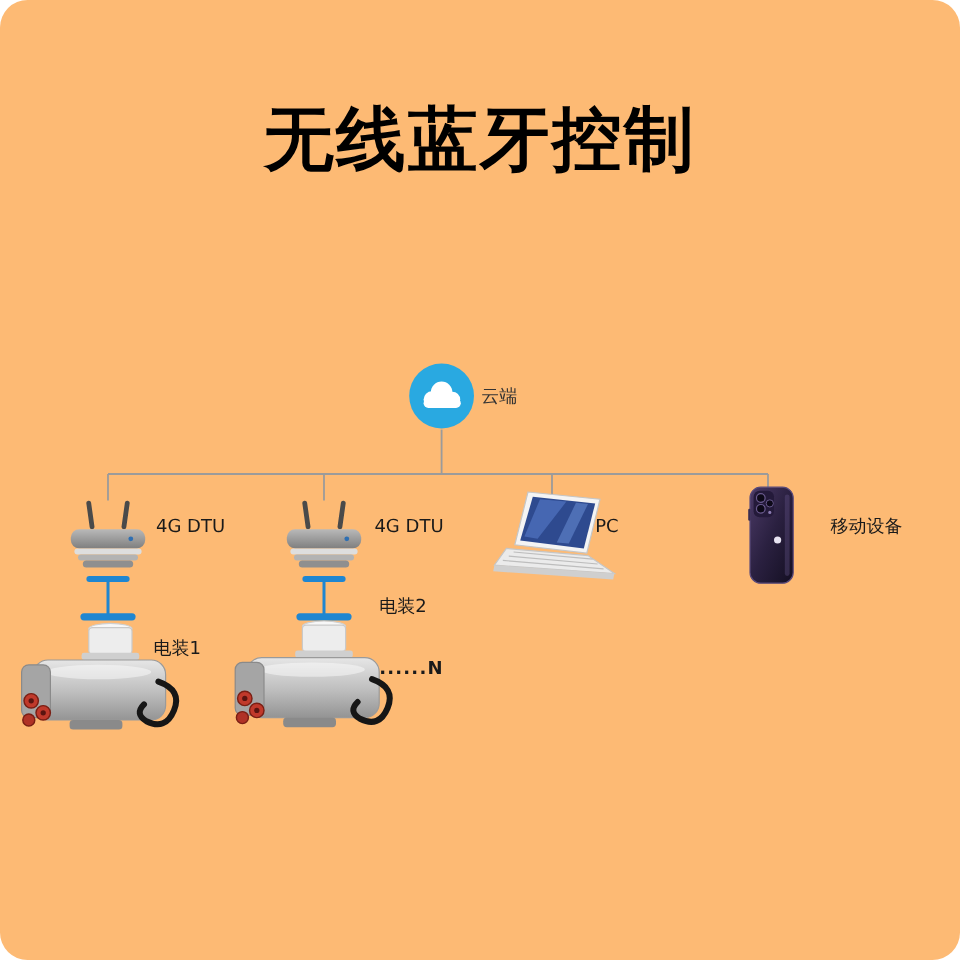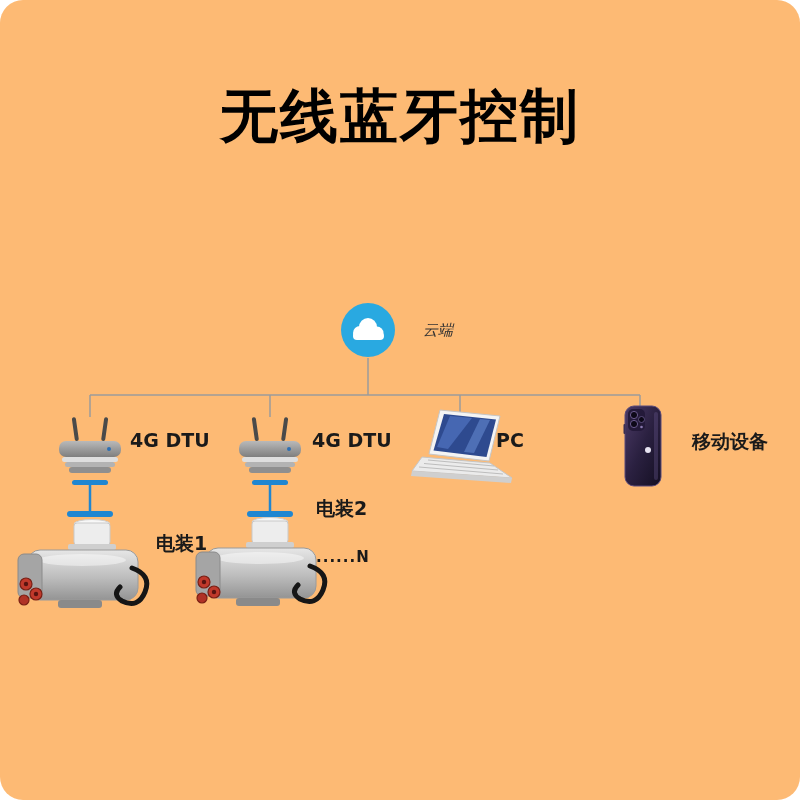--- a/index.html
+++ b/index.html
@@ -6,23 +6,23 @@
   .canvas{
     position:relative;width:800px;height:800px;background:#fdba74;
     font-family:"DejaVu Sans","Liberation Sans",sans-serif;overflow:hidden;border-radius:23px;
   }
   .page-title{
     position:absolute;left:0;right:0;top:78px;margin:0;text-align:center;
     font-size:58px;font-weight:900;color:#000;letter-spacing:2px;
   }
   .connectors{position:absolute;left:0;top:0;width:800px;height:800px;pointer-events:none;}
   .node{position:absolute;}
-  .cloud-node{left:340px;top:302px;display:flex;align-items:center;gap:27px;font-style:italic;}
+  .cloud-node{left:340px;top:302px;display:flex;align-items:center;gap:5px;}
   .dev-label{
-    position:absolute;font-size:19px;font-weight:700;color:#1a1a1a;white-space:nowrap;
+    position:absolute;font-size:15px;font-weight:400;color:#1a1a1a;white-space:nowrap;
   }
   .cloud-label{font-size:15px;font-weight:500;color:#333;}
   .more-label{position:absolute;font-size:15px;font-weight:700;color:#1a1a1a;letter-spacing:1px;}
 </style>
 </head>
 <body>
 
 <div class="canvas">
 
   <h1 class="page-title">无线蓝牙控制</h1>
@@ -151,21 +151,21 @@
       <rect x="2" y="36" width="24" height="44" rx="6" fill="#a5a5a5" stroke="#8a8a8a" stroke-width="1"></rect>
       <circle cx="10" cy="66" r="6" fill="#c0392b" stroke="#7a1f14" stroke-width="1.2"></circle>
       <circle cx="10" cy="66" r="2.2" fill="#5a1410"></circle>
       <circle cx="20" cy="76" r="6" fill="#c0392b" stroke="#7a1f14" stroke-width="1.2"></circle>
       <circle cx="20" cy="76" r="2.2" fill="#5a1410"></circle>
       <circle cx="8" cy="82" r="5" fill="#b03226" stroke="#7a1f14" stroke-width="1.2"></circle>
       <path d="M116 50 q20 7 13 24 q-7 17 -23 9 q-10 -6 -2 -14" stroke="#161616" stroke-width="5" fill="none" stroke-linecap="round"></path>
       <rect x="42" y="82" width="44" height="8" rx="3" fill="#8a8a8a"></rect>
     </svg>
   </div>
-  <span class="dev-label" style="left:128px;top:531px;margin-left:28px;">电装1</span>
+  <span class="dev-label" style="left:128px;top:531px;">电装1</span>
 
   <div class="node" style="left:194px;top:516px;">
     <svg width="135" height="108" viewBox="0 0 135 108">
       <ellipse cx="76" cy="6" rx="18" ry="4.5" fill="#f7f7f7" stroke="#cfcfcf" stroke-width="1"></ellipse>
       <rect x="58" y="5" width="36" height="22" rx="3" fill="#ededed" stroke="#c9c9c9" stroke-width="1"></rect>
       <rect x="52" y="26" width="48" height="6" rx="2" fill="#cfcfcf"></rect>
       <rect x="12" y="32" width="110" height="50" rx="12" fill="url(#actG)" stroke="#9a9a9a" stroke-width="1"></rect>
       <ellipse cx="66" cy="42" rx="44" ry="6" fill="#ffffff" opacity="0.45"></ellipse>
       <rect x="2" y="36" width="24" height="44" rx="6" fill="#a5a5a5" stroke="#8a8a8a" stroke-width="1"></rect>
       <circle cx="10" cy="66" r="6" fill="#c0392b" stroke="#7a1f14" stroke-width="1.2"></circle>

